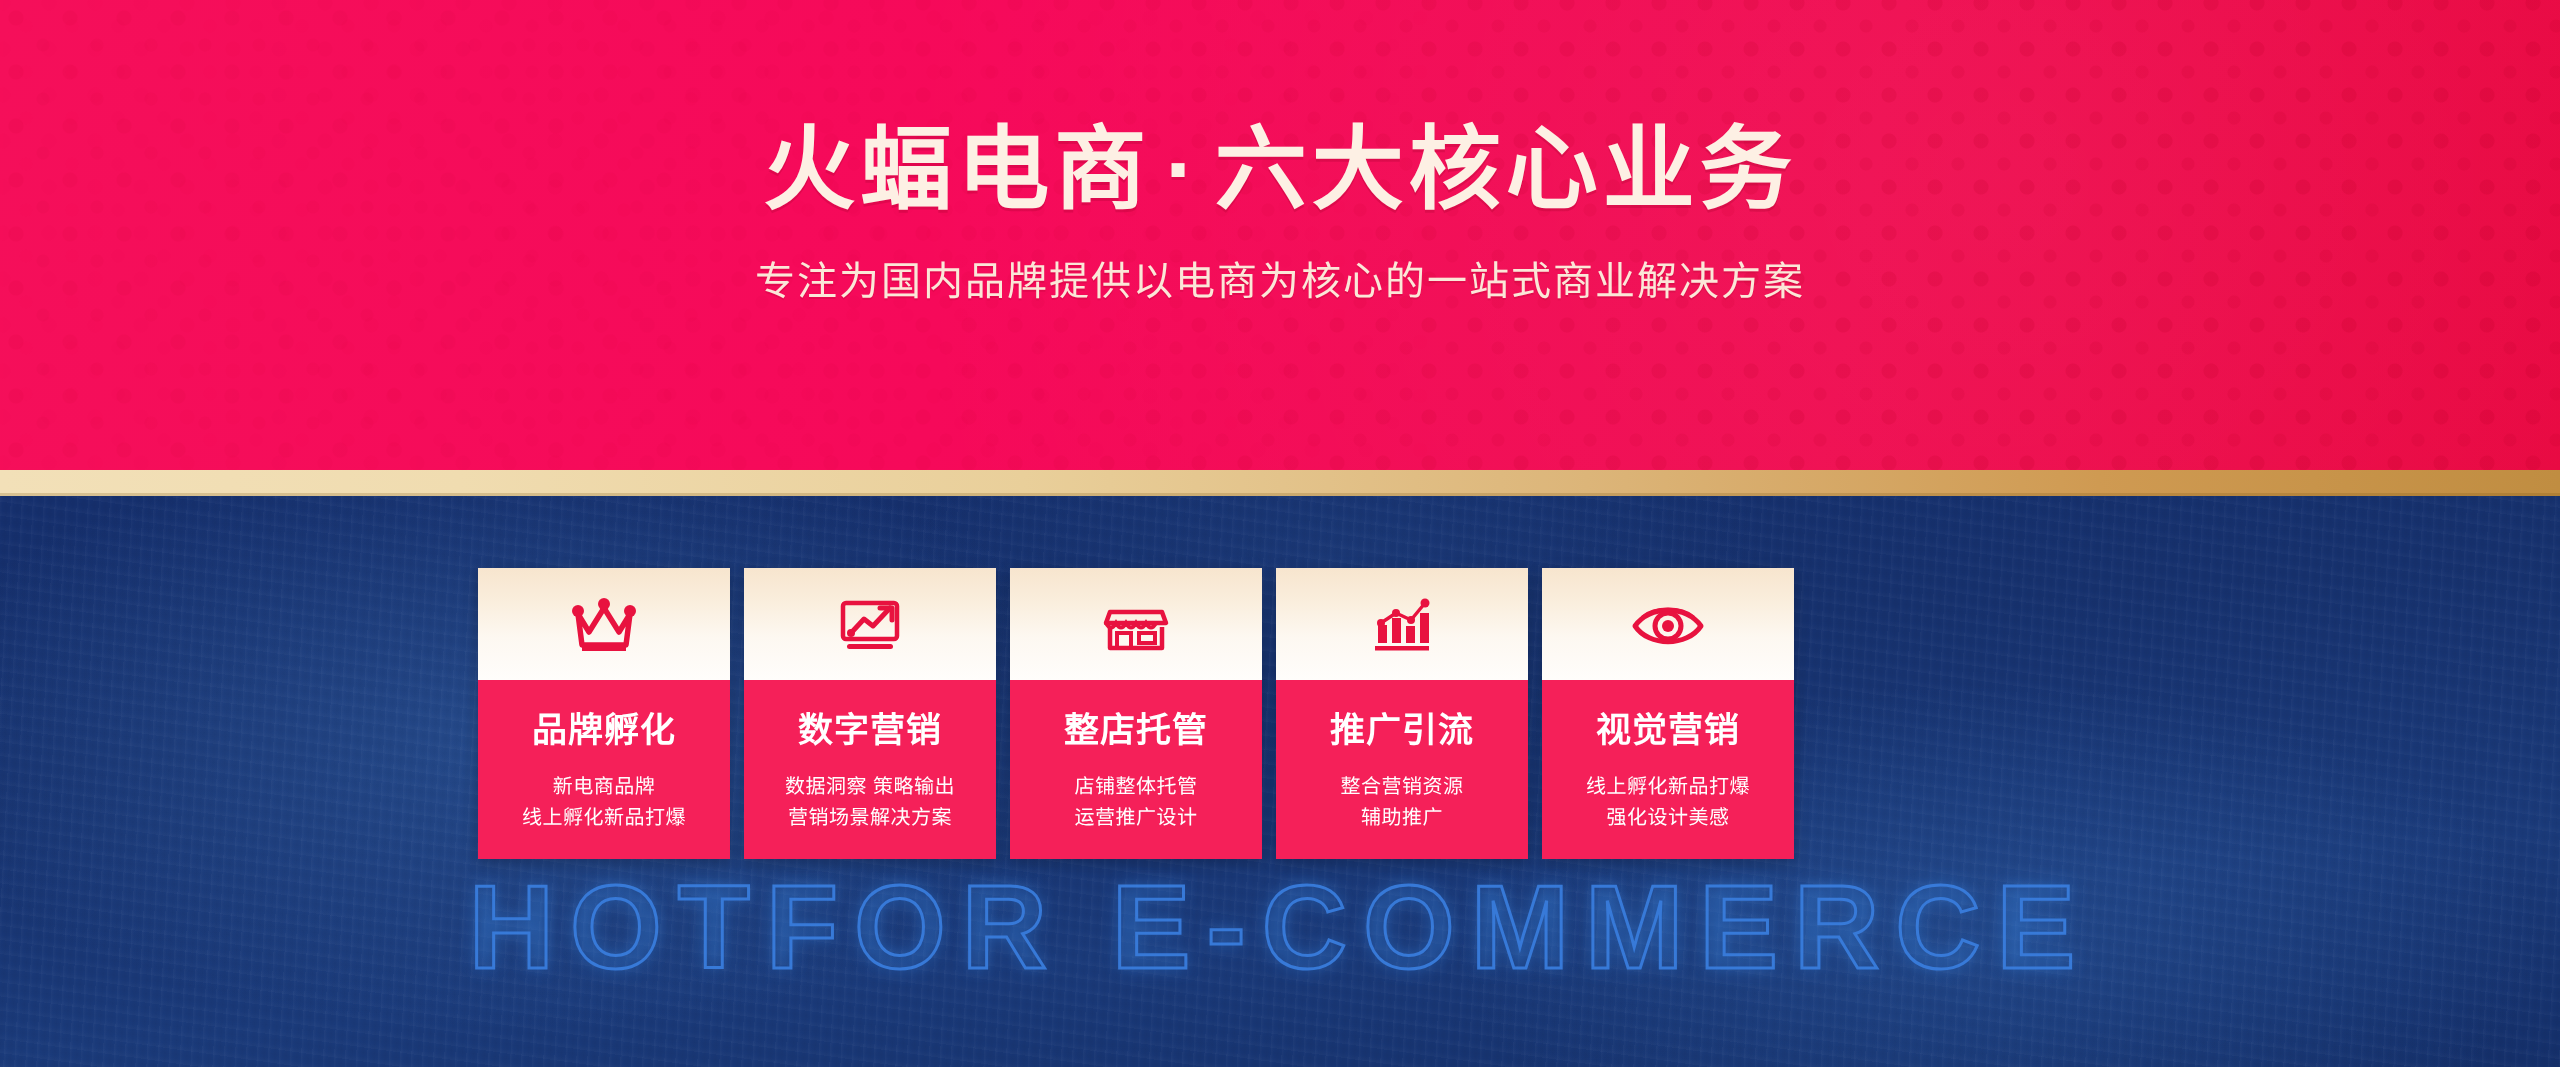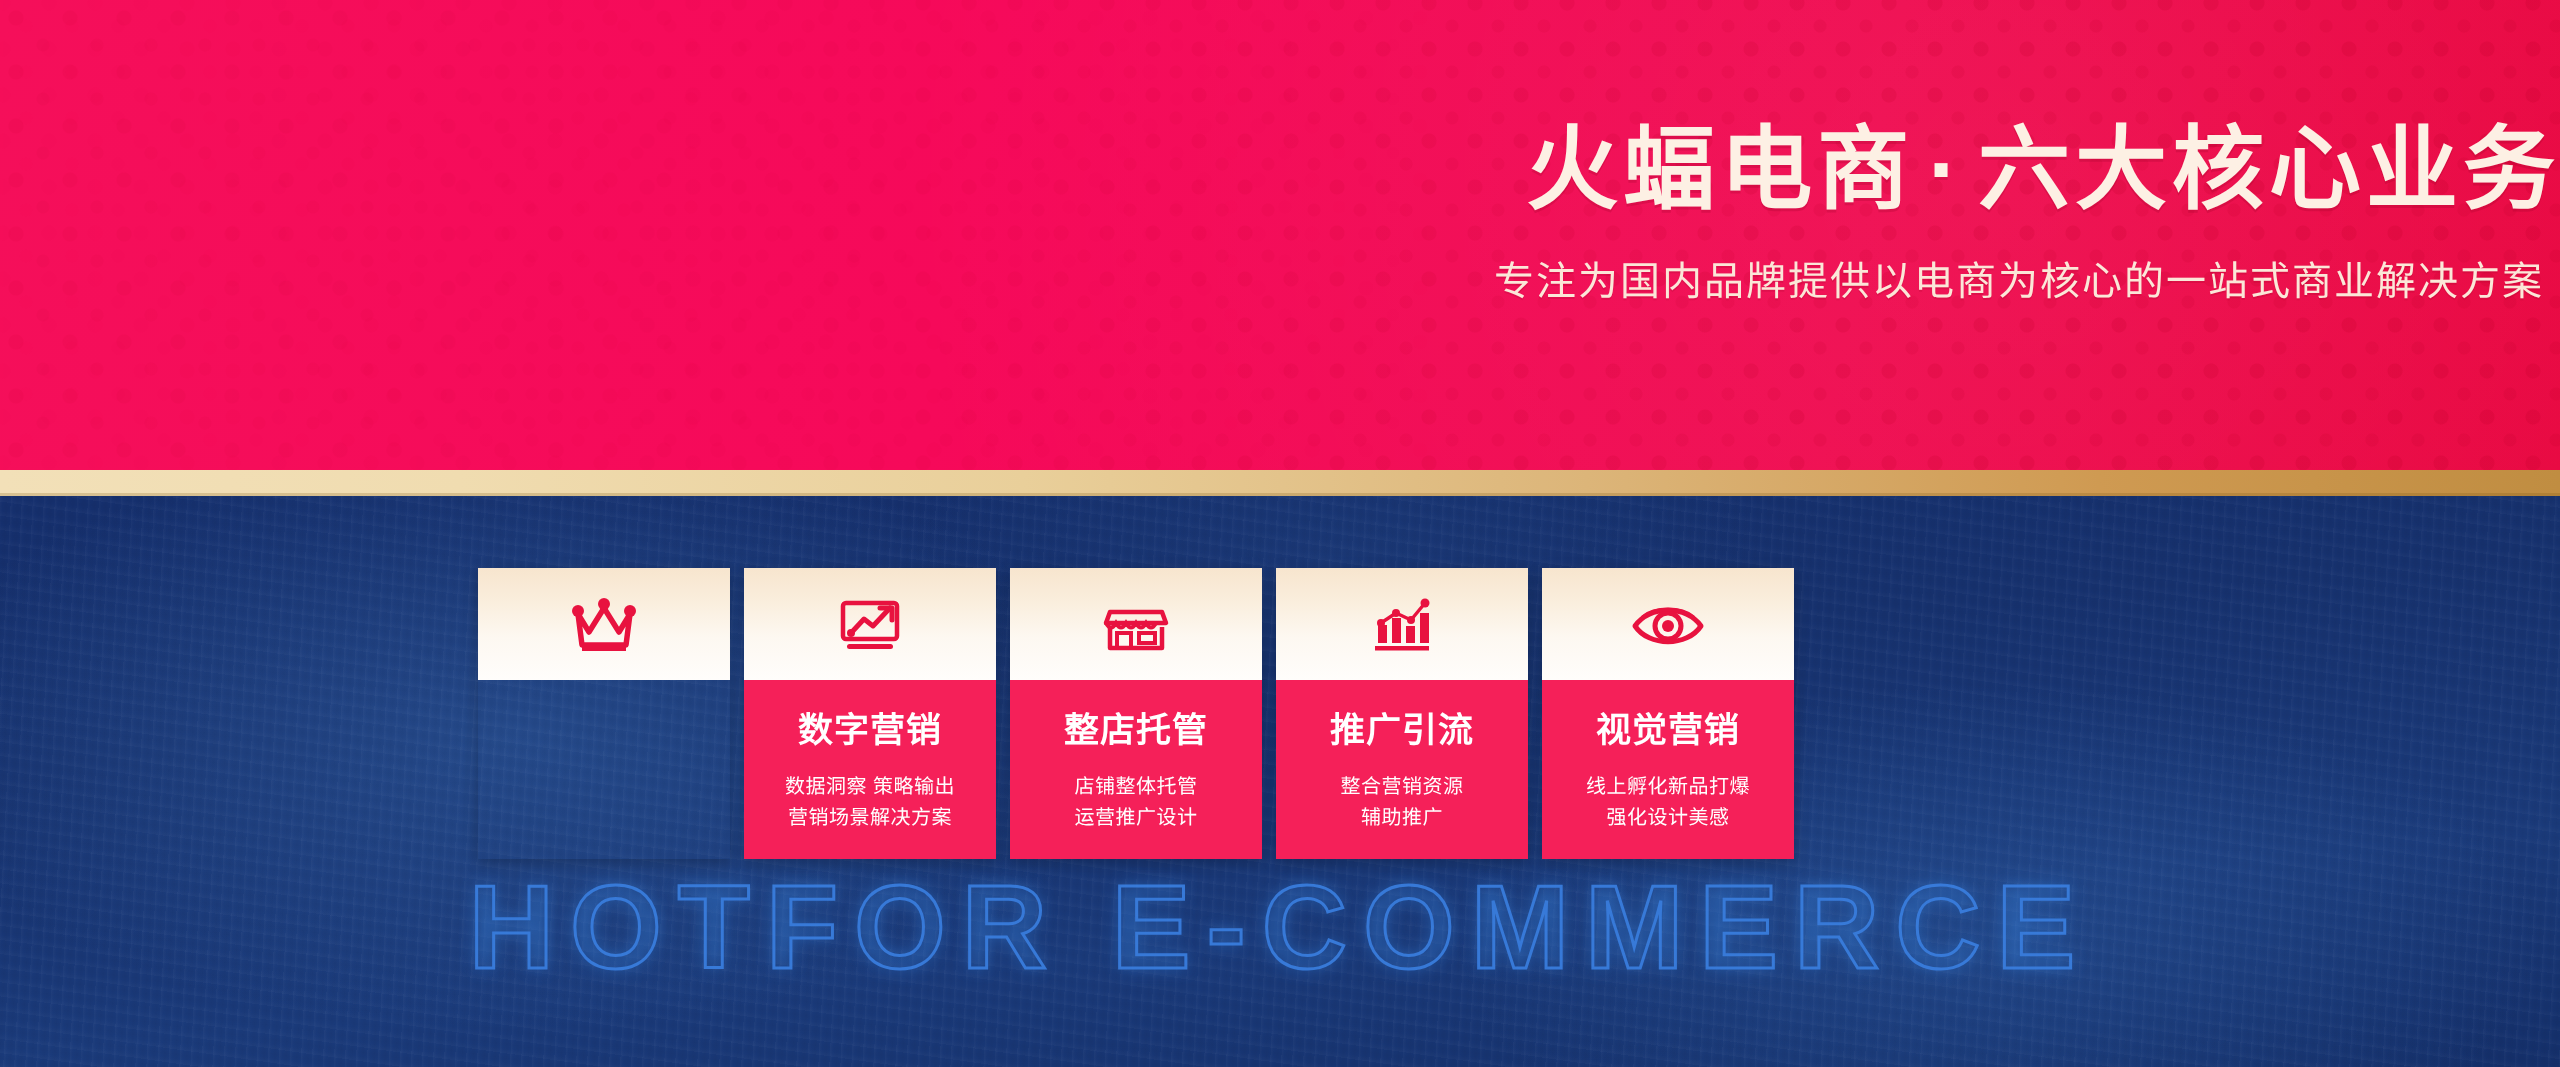--- a/index.html
+++ b/index.html
@@ -49,21 +49,21 @@
             mask-image: linear-gradient(90deg, rgba(0,0,0,0.85) 0%, rgba(0,0,0,0.35) 35%, rgba(0,0,0,0) 60%);
   }
 
   .banner-inner {
     position: relative;
     z-index: 3;
     width: 100%;
     height: 100%;
     display: flex;
     flex-direction: column;
-    align-items: flex-end;
+    align-items: center;
     justify-content: center;
     padding-bottom: 30px;
     box-sizing: border-box;
     border-radius: 19px;
   }
 
   .main-title {
     font-size: 92px;
     font-weight: 700;
     line-height: 1;
@@ -217,20 +217,27 @@
           <span>
             <svg width="70" height="62" viewBox="0 0 70 62" fill="none">
               <path d="M9 21 L20 39 L35 15 L50 39 L61 21 L57 52 L13 52 Z" stroke="#e8123f" stroke-width="5.5" stroke-linejoin="round" fill="none"></path>
               <rect x="13" y="52" width="44" height="6" fill="#e8123f"></rect>
               <circle cx="9" cy="18" r="6" fill="#e8123f"></circle>
               <circle cx="35" cy="11" r="6" fill="#e8123f"></circle>
               <circle cx="61" cy="18" r="6" fill="#e8123f"></circle>
             </svg>
           </span>
         </div>
+        <div class="card-body">
+          <div class="card-title">品牌孵化</div>
+          <div class="card-lines">
+            <div>新电商品牌</div>
+            <div>线上孵化新品打爆</div>
+          </div>
+        </div>
       </div>
 
       <div class="card">
         <div class="card-icon">
           <span>
             <svg width="70" height="62" viewBox="0 0 70 62" fill="none">
               <rect x="8" y="10" width="54" height="36" rx="3" stroke="#e8123f" stroke-width="4.5" fill="none"></rect>
               <path d="M16 40 L29 26 L38 33 L55 15" stroke="#e8123f" stroke-width="5" fill="none" stroke-linecap="round" stroke-linejoin="round"></path>
               <path d="M45 15 H57 V27" stroke="#e8123f" stroke-width="5" fill="none" stroke-linecap="round" stroke-linejoin="round"></path>
               <circle cx="16" cy="40" r="4" fill="#e8123f"></circle>

